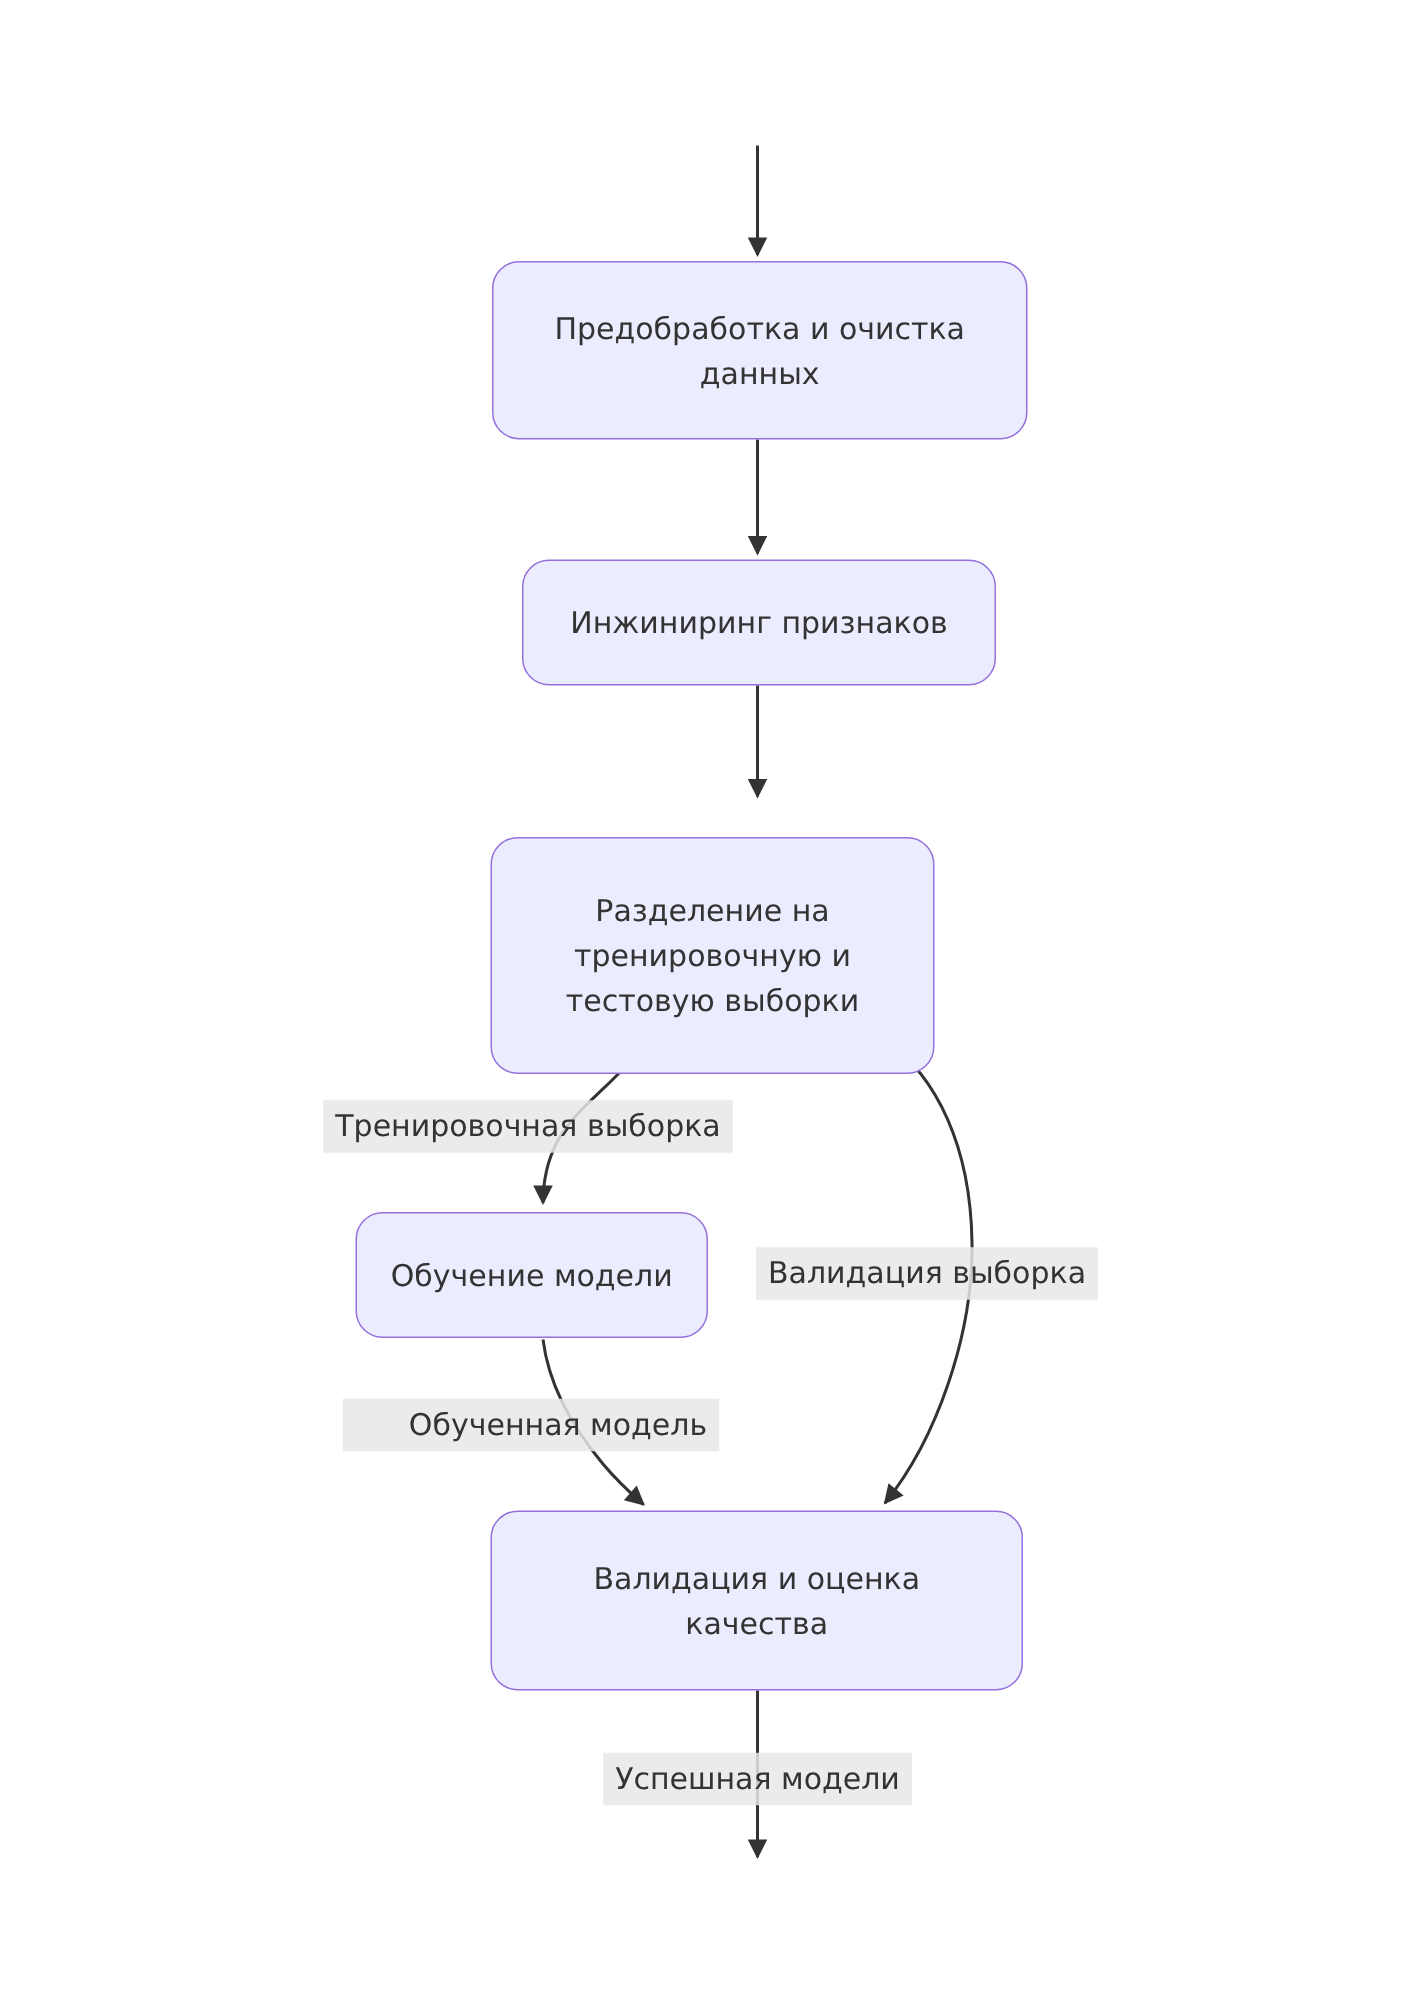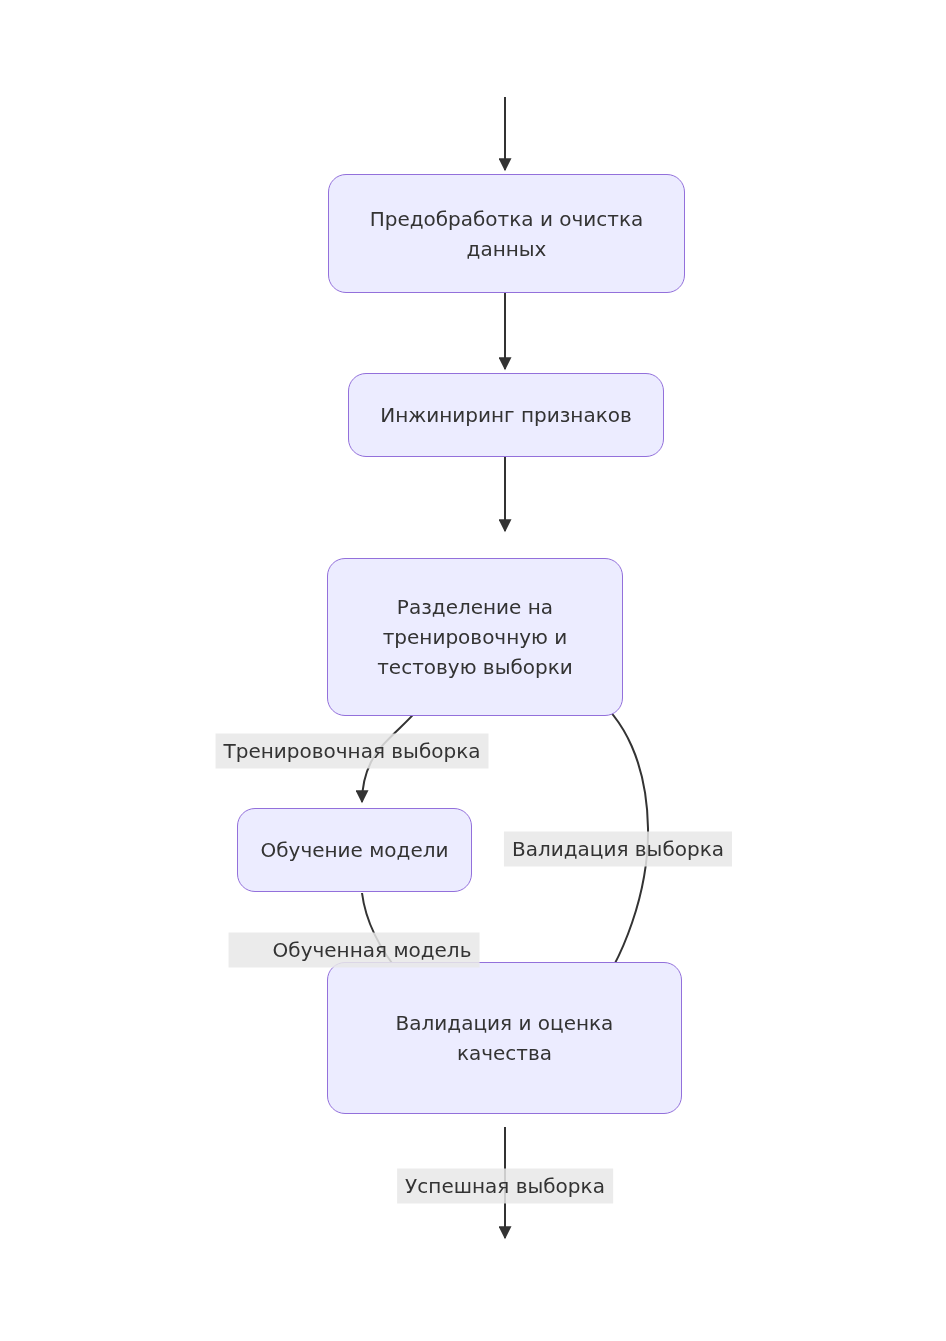--- a/index.html
+++ b/index.html
@@ -41,21 +41,21 @@
     justify-content: center;
     text-align: center;
     white-space: pre-line;
   }
   .node.square { border-radius: 0; }
   #n1 { left: 321px; top:   13px; width: 368px; height:  84px; }
   #n2 { left: 328px; top:  174px; width: 357px; height: 119px; }
   #n3 { left: 348px; top:  373px; width: 316px; height:  84px; }
   #n4 { left: 327px; top:  514px; width: 296px; height: 158px; margin-top: 44px; }
   #n5 { left: 237px; top:  808px; width: 235px; height:  84px; }
-  #n6 { left: 327px; top: 962px; width: 355px; height: 152px; }
+  #n6 { left: 327px; top: 1007px; width: 355px; height: 120px; }
   #n7 { left: 329px; top: 1243px; width: 356px; height:  84px; }
   .edge-label {
     position: absolute;
     transform: translate(-50%, -50%);
     background: rgba(232, 232, 232, 0.85);
     color: #333333;
     font-size: 20px;
     line-height: 1.55;
     padding: 2px 8px;
     white-space: nowrap;
@@ -91,15 +91,15 @@
   <div class="node" id="n4">Разделение на
 тренировочную и
 тестовую выборки</div>
   <div class="node" id="n5">Обучение модели</div>
   <div class="node" id="n6">Валидация и оценка
 качества</div>
 
   <div class="edge-label" id="l1">Тренировочная выборка</div>
   <div class="edge-label" id="l2">Валидация выборка</div>
   <div class="edge-label" id="l3">Обученная модель</div>
-  <div class="edge-label" id="l4">Успешная выборка</div>
+  <div class="edge-label" id="l4">Успешная модели</div>
 
 </div>
 
 </body></html>

